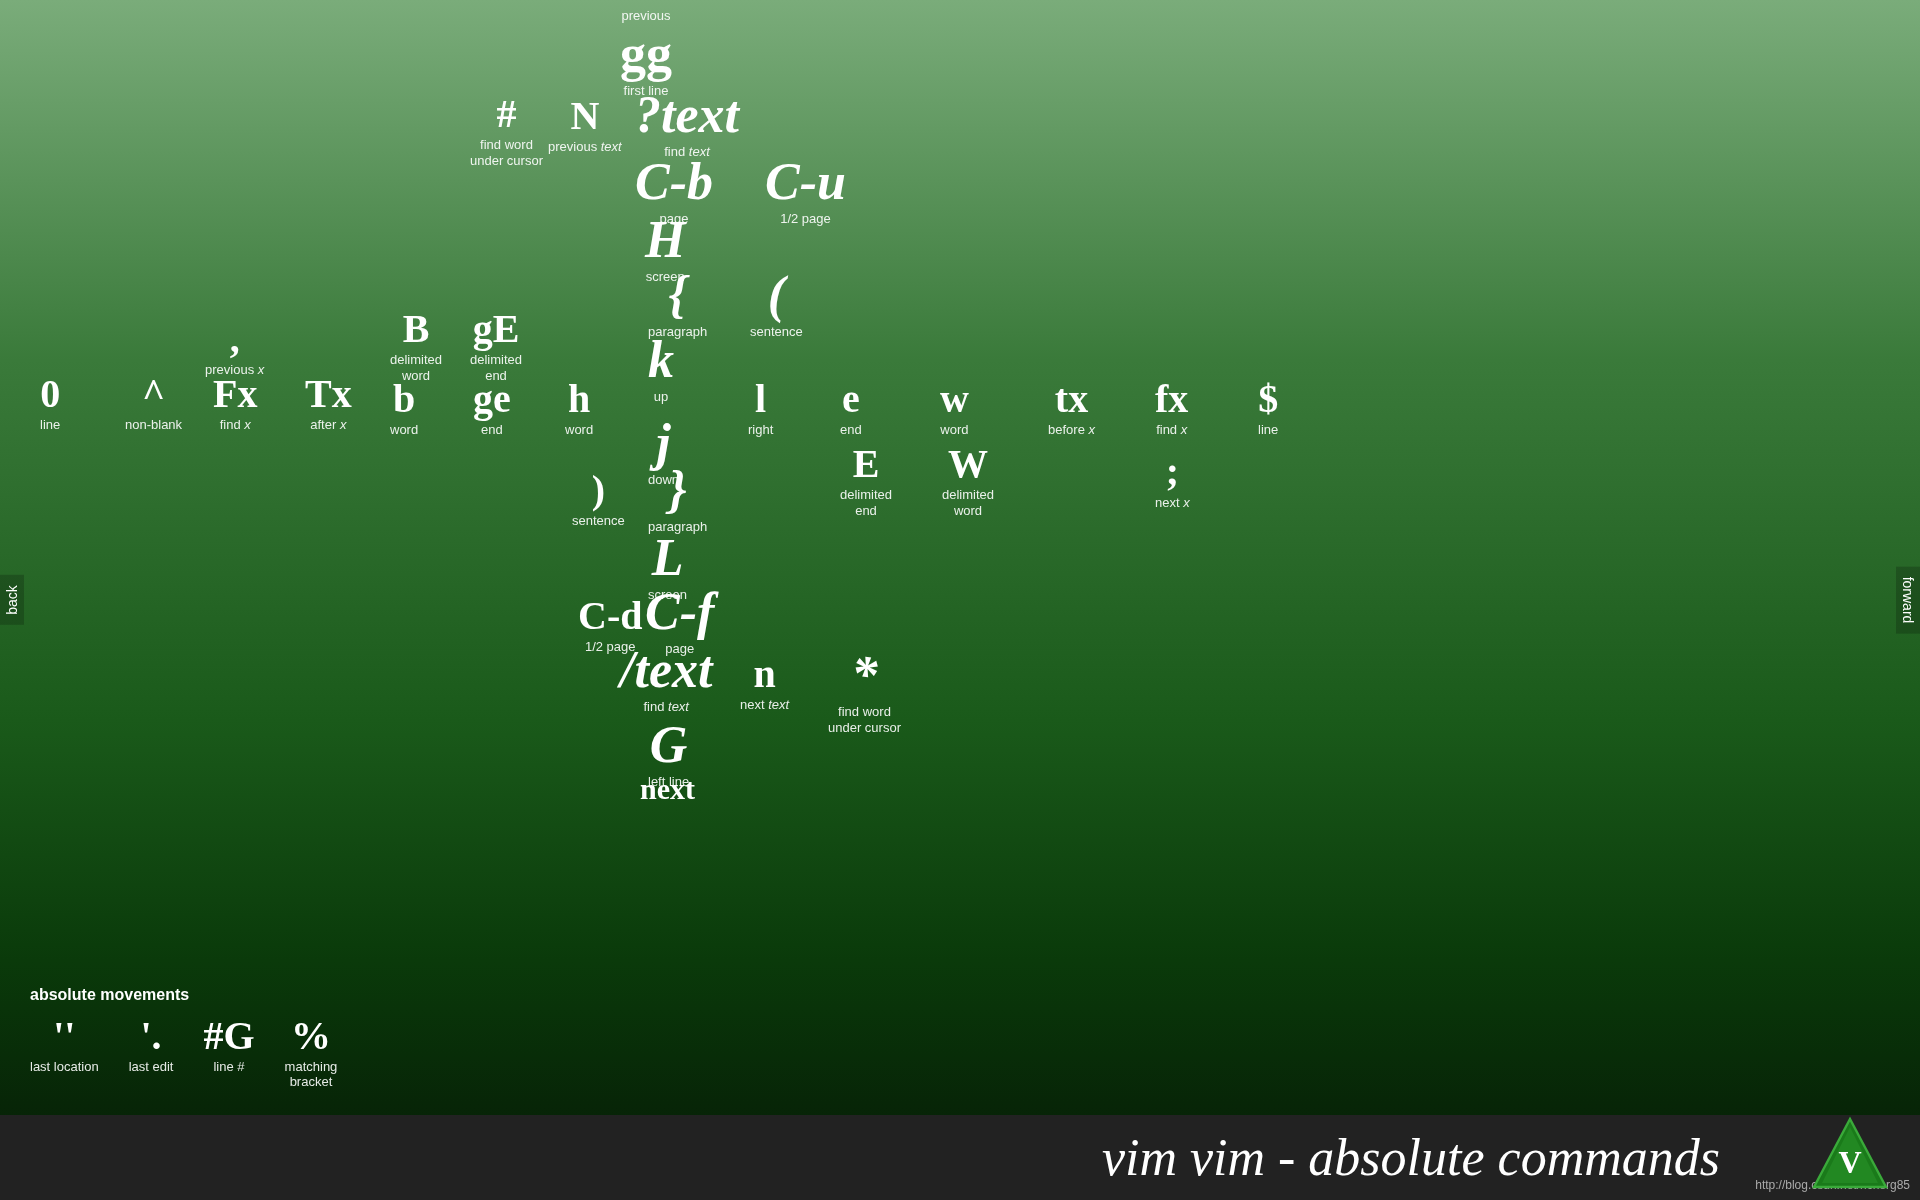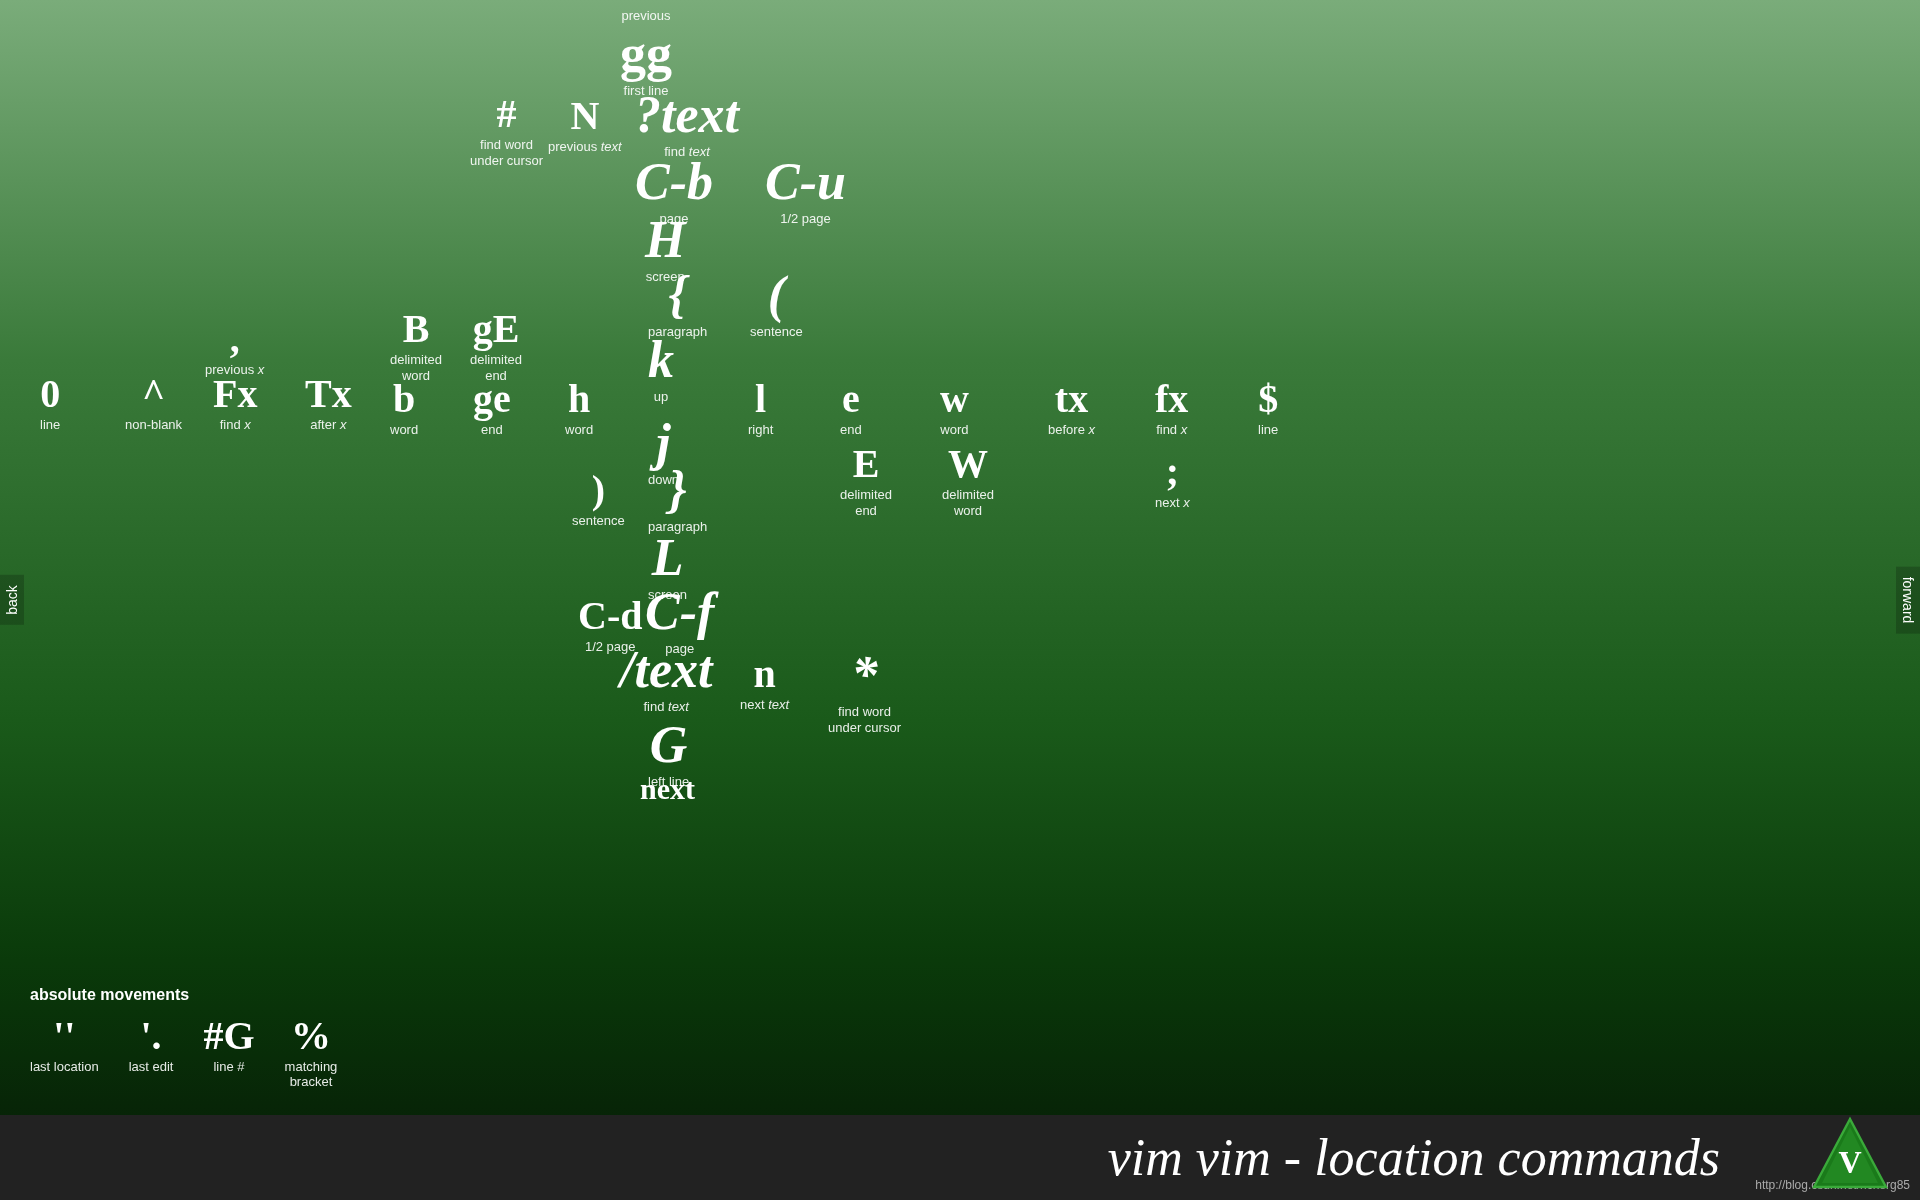--- a/index.html
+++ b/index.html
@@ -369,21 +369,21 @@
       <div class="cmd" style="position:relative; left:auto; top:auto;">
         <span class="key key-md">%</span>
         <span class="desc">matching<br>bracket</span>
       </div>
     </div>
   </div>
 
   <div class="bottom-bar">
     <div class="title">
       <span style="font-style:italic;">vim</span>
-      <span>vim - location commands</span>
+      <span>vim - absolute commands</span>
     </div>
     <div class="url">http://blog.csdn.net/richerg85</div>
 
     <div class="vim-logo">
       <svg viewBox="0 0 100 100" xmlns="http://www.w3.org/2000/svg">
         <polygon points="50,5 95,90 5,90" fill="#1a7a1a" stroke="#3aaa3a" stroke-width="3"></polygon>
         <polygon points="50,15 85,85 15,85" fill="#228822"></polygon>
         <text x="50" y="72" text-anchor="middle" font-size="40" font-weight="bold" fill="white" font-family="Georgia">V</text>
       </svg>
     </div>

